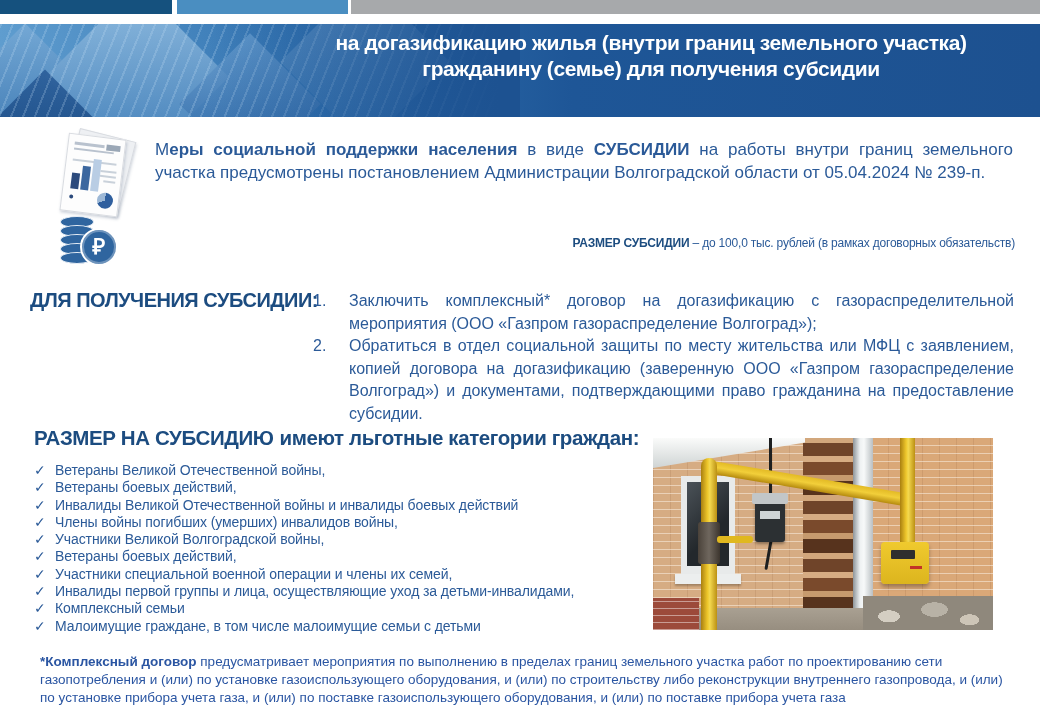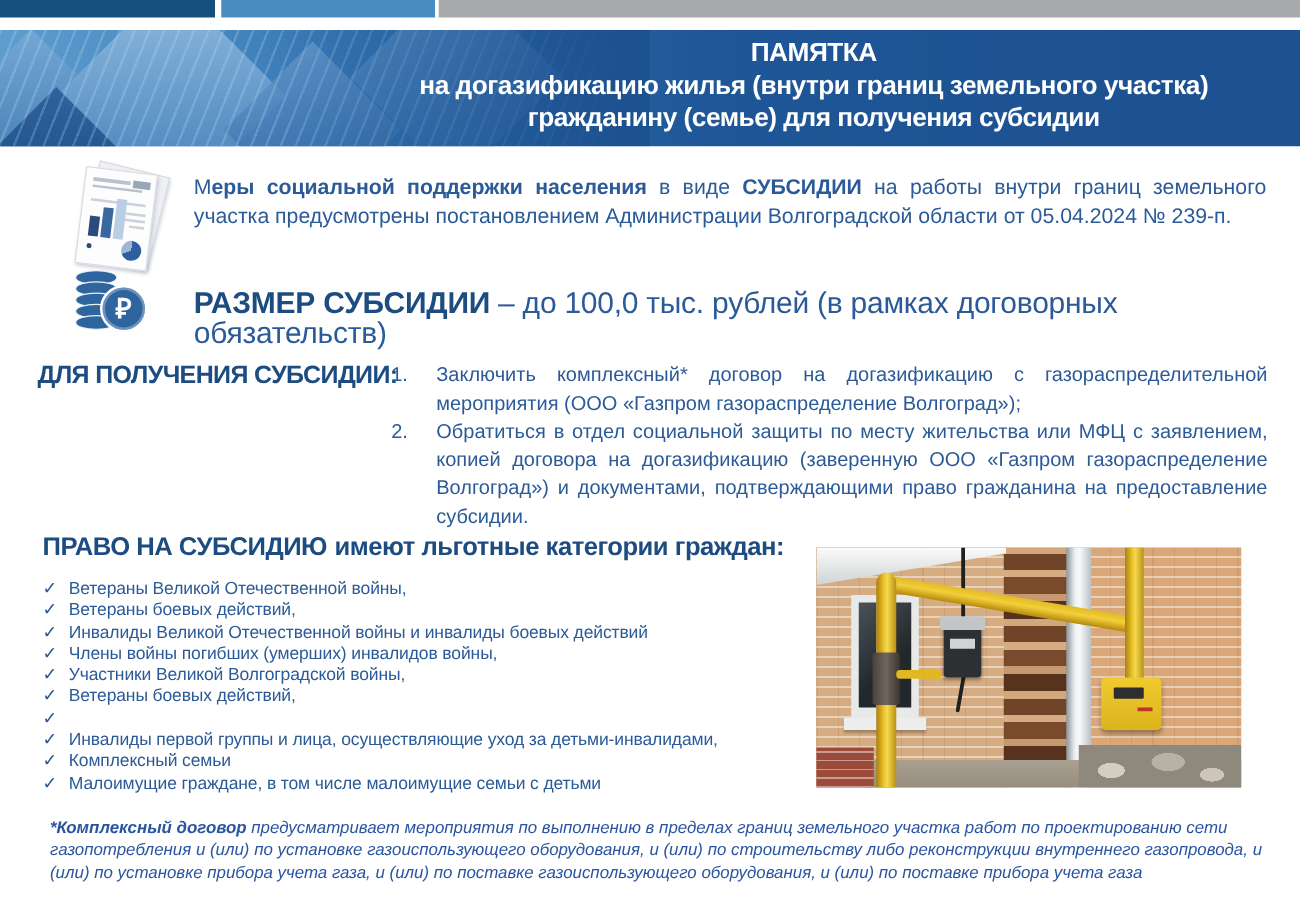--- a/index.html
+++ b/index.html
@@ -51,21 +51,21 @@
   .doc-dot { position: absolute; left: 7px; bottom: 12px; width: 4px; height: 4px; background:#2c4a7c; border-radius:50%; }
 
   
   .coins-icon { position: absolute; left: 60px; top: 214px; width: 60px; height: 58px; }
   .coin-el { position: absolute; left: 0; width: 34px; height: 12px; border-radius: 50%; background: #2f659f; border: 1px solid #e9eff6; }
   .ce1 { top: 2px; } .ce2 { top: 11px; } .ce3 { top: 20px; } .ce4 { top: 29px; } .ce5 { top: 38px; }
   .coin-big { position: absolute; left: 20px; top: 14px; width: 38px; height: 38px; border-radius: 50%;
     background: #2f659f; border: 2px solid #fff; box-shadow: inset 0 0 0 2px rgba(255,255,255,.3);
     color: #fff; font-weight: bold; font-size: 22px; line-height: 34px; text-align: center; }
 
-  .amount { position: absolute; left: 155px; top: 231px; width: 860px; font-size: 24px; line-height: 24px; color:#1d4d80; letter-spacing:-0.2px; }
+  .amount { position: absolute; left: 155px; top: 231px; width: 860px; font-size: 12px; line-height: 24px; color:#1d4d80; letter-spacing:-0.2px;text-align:right; }
   .amount span { color:#2b5a98; }
 
   .howto-heading { position: absolute; left: 30px; top: 289px; font-size: 20px; font-weight: bold; color: #1c4c80; letter-spacing: -0.5px; }
   .steps { position: absolute; left: 313px; top: 290px; width: 701px; }
   .step { display: flex; font-size: 16px; line-height: 22.5px; color: #2b5a98; }
   .step-num { width: 36px; flex: none; }
   .step-text { flex: 1; text-align: justify; }
 
   .elig-heading { position: absolute; left: 34px; top: 426px; font-size: 20.5px; font-weight: bold; color: #1c4c80; letter-spacing: -0.4px; }
   .elig-heading .caps { margin-right: 6px; }
@@ -110,21 +110,21 @@
   .pipe-right { left: 247px; top: 0; width: 15px; height: 110px; }
   .valve { left: 45px; top: 84px; width: 22px; height: 42px; background: linear-gradient(90deg,#4a423a,#6f675e 50%,#3c352e); border-radius: 3px; }
   .valve-handle { left: 64px; top: 98px; width: 36px; height: 7px; background: #e0b81f; border-radius: 3px; }
   .meter-yellow { left: 228px; top: 104px; width: 48px; height: 42px; background: linear-gradient(180deg,#f0ca2e,#dcb51e);
     border-radius: 4px; box-shadow: 0 3px 4px rgba(0,0,0,.3); }
   .my-disp { left: 10px; top: 8px; width: 24px; height: 9px; background: #2e2e2e; border-radius: 1px; }
   .my-dot { right: 7px; top: 24px; width: 12px; height: 3px; background: #c23327; }
 
   
   .footnote { position: absolute; left: 40px; top: 653px; width: 974px; font-size: 13.5px; line-height: 18px;
-    font-style: italic; color: #2a55a2; }
+    color: #2a55a2; }
   .footnote b { font-weight: bold; }
 </style>
 </head>
 <body>
 
 <div class="page">
 
   <div class="bar bar-navy"></div>
   <div class="bar bar-blue"></div>
   <div class="bar bar-gray"></div>
@@ -133,21 +133,20 @@
     <div class="city">
       <div class="diamond d1"></div>
       <div class="diamond d2"></div>
       <div class="diamond d3"></div>
       <div class="diamond d4"></div>
       <div class="diamond d5"></div>
       <div class="mesh"></div>
       <div class="fade"></div>
     </div>
     <div class="title-block">
-      <div>ПАМЯТКА</div>
       <div>на догазификацию жилья (внутри границ земельного участка)</div>
       <div>гражданину (семье) для получения субсидии</div>
     </div>
   </div>
 
   <div class="doc-icon">
     <div class="doc-sheet doc-back"></div>
     <div class="doc-sheet doc-front">
       <div class="doc-line dl1"></div>
       <div class="doc-line dl2"></div>
@@ -182,21 +181,21 @@
     <div class="step">
       <span class="step-num">1.</span>
       <span class="step-text">Заключить комплексный* договор на догазификацию с газораспределительной мероприятия (ООО «Газпром газораспределение Волгоград»);</span>
     </div>
     <div class="step">
       <span class="step-num">2.</span>
       <span class="step-text">Обратиться в отдел социальной защиты по месту жительства или МФЦ с заявлением, копией договора на догазификацию (заверенную ООО «Газпром газораспределение Волгоград») и документами, подтверждающими право гражданина на предоставление субсидии.</span>
     </div>
   </div>
 
-  <div class="elig-heading"><span class="caps">ПРАВО НА СУБСИДИЮ</span><span>имеют льготные категории граждан:</span></div>
+  <div class="elig-heading"><span class="caps">РАЗМЕР НА СУБСИДИЮ</span><span>имеют льготные категории граждан:</span></div>
 
   <ul class="checklist">
     <li>
         <span class="check">✓</span>
         <span>Ветераны Великой Отечественной войны,</span>
       </li>
     <li>
         <span class="check">✓</span>
         <span>Ветераны боевых действий,</span>
       </li>
@@ -211,20 +210,21 @@
     <li>
         <span class="check">✓</span>
         <span>Участники Великой Волгоградской войны,</span>
       </li>
     <li>
         <span class="check">✓</span>
         <span>Ветераны боевых действий,</span>
       </li>
     <li>
         <span class="check">✓</span>
+        <span>Участники специальной военной операции и члены их семей,</span>
       </li>
     <li>
         <span class="check">✓</span>
         <span>Инвалиды первой группы и лица, осуществляющие уход за детьми-инвалидами,</span>
       </li>
     <li>
         <span class="check">✓</span>
         <span>Комплексный семьи</span>
       </li>
     <li>

